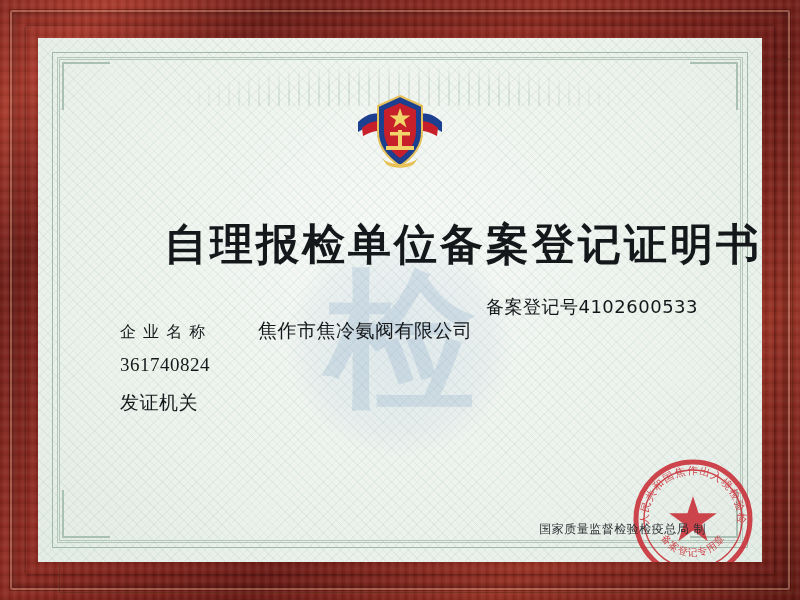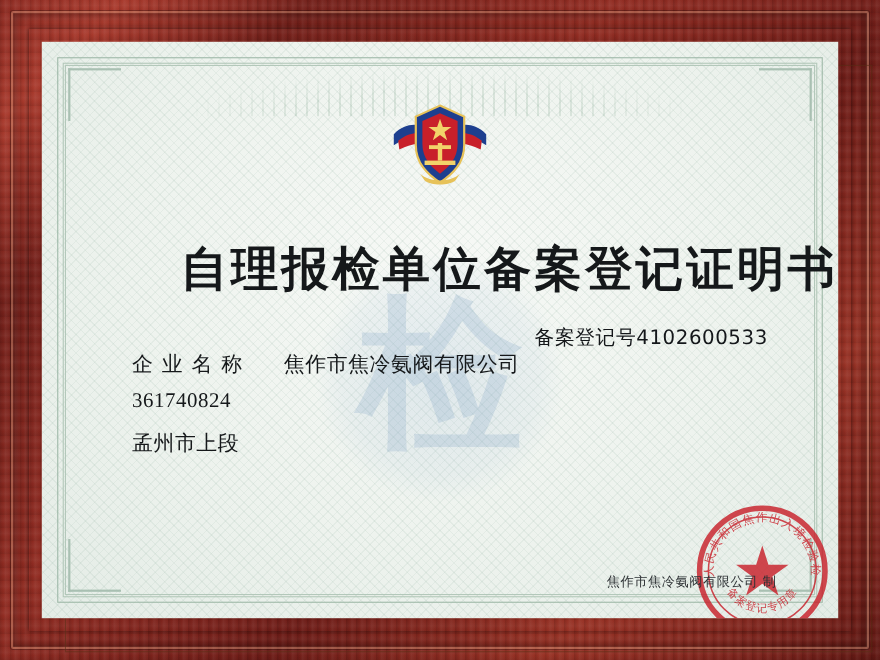--- a/index.html
+++ b/index.html
@@ -193,21 +193,21 @@
     width: 560px;
   }
   .field-row {
     display: flex;
     align-items: baseline;
     height: 36px;
   }
   .field-label {
     width: 138px;
     font-family: "DejaVu Sans", sans-serif;
-    font-size: 19px;
+    font-size: 16px;
     color: #15181a;
     letter-spacing: 1px;
     white-space: nowrap;
   }
   .field-value {
     font-family: Liberation Serif, serif;
     font-size: 19px;
     color: #15181a;
     letter-spacing: 0.5px;
     white-space: nowrap;
@@ -308,21 +308,21 @@
 
     <div id="fields">
       <div class="field-row">
         <span class="field-label">企 业 名 称</span>
         <span class="field-value">焦作市焦冷氨阀有限公司</span>
       </div>
       <div class="field-row">
         <span class="field-value">361740824</span>
       </div>
       <div class="field-row">
-        <span class="field-value">孟州市上段</span>
+        <span class="field-value">发证机关</span>
       </div>
     </div>
 
     <div id="official-seal">
       <svg viewBox="0 0 126 126" width="126" height="126" aria-hidden="true">
         <defs>
           <path id="sealArcTop" d="M 18,63 A 45,45 0 0 1 108,63"></path>
           <path id="sealArcBottom" d="M 26,63 A 37,37 0 0 0 100,63"></path>
         </defs>
         <circle cx="63" cy="63" r="57" fill="none" stroke="#c8202a" stroke-width="5"></circle>
@@ -331,15 +331,15 @@
         <text fill="#c8202a" font-size="10.5" font-family="DejaVu Sans, sans-serif" letter-spacing="1.2">
           <textPath href="#sealArcTop" startOffset="50%" text-anchor="middle">中华人民共和国焦作出入境检验检疫局</textPath>
         </text>
         <text fill="#c8202a" font-size="10" font-family="DejaVu Sans, sans-serif" letter-spacing="1">
           <textPath href="#sealArcBottom" startOffset="50%" text-anchor="middle">备案登记专用章</textPath>
         </text>
       </svg>
     </div>
 
 
-    <div id="footer-note">焦作市焦冷氨阀有限公司 制</div>
+    <div id="footer-note">国家质量监督检验检疫总局 制</div>
   </div>
 </div>
 
 </body></html>

